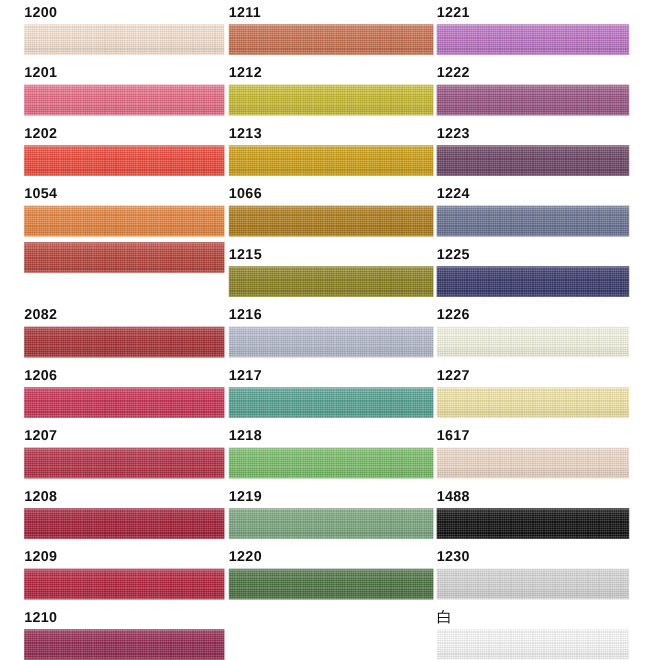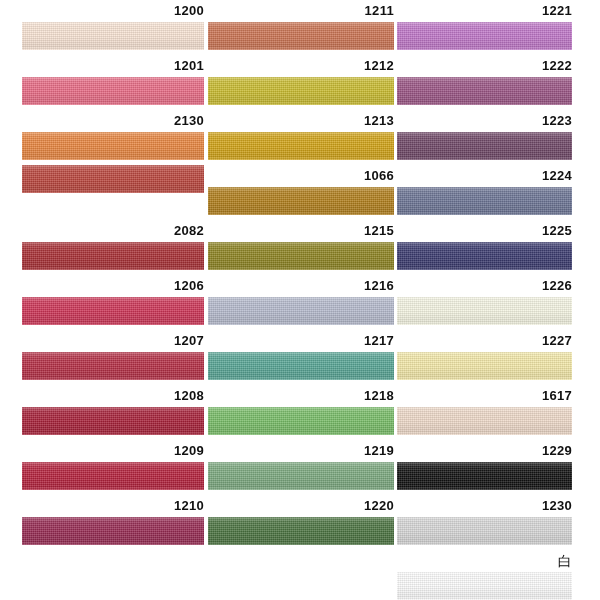--- a/index.html
+++ b/index.html
@@ -27,21 +27,21 @@
   .col-1 { left: 208px; width: 186px; }
   .col-2 { left: 397px; width: 175px; }
 
   .cell {
     position: relative;
     height: 55px;
   }
   .cell-label {
     height: 22px;
     line-height: 22px;
-    text-align: right;
+    text-align: left;
     font-size: 13px;
     font-weight: bold;
     color: #111111;
     letter-spacing: 0.3px;
   }
   .cell-label.kanji {
     font-family: "DejaVu Sans", sans-serif;
     font-size: 14px;
     font-weight: normal;
   }
@@ -100,21 +100,25 @@
   <div class="column col-0">
       <div class="cell">
         <div class="cell-label">1200</div>
         <div class="swatch" style="background-color: rgb(248, 227, 211);"></div>
       </div>
       <div class="cell">
         <div class="cell-label">1201</div>
         <div class="swatch" style="background-color: rgb(232, 106, 132);"></div>
       </div>
       <div class="cell">
-        <div class="cell-label">2130</div>
+        <div class="cell-label">1202</div>
+        <div class="swatch" style="background-color: rgb(240, 74, 60);"></div>
+      </div>
+      <div class="cell">
+        <div class="cell-label">1054</div>
         <div class="swatch" style="background-color: rgb(232, 133, 63);"></div>
       </div>
       <div class="cell">
         <div class="swatch" style="background-color: rgb(185, 69, 60);"></div>
       </div>
       <div class="cell">
         <div class="cell-label">2082</div>
         <div class="swatch" style="background-color: rgb(168, 47, 52);"></div>
       </div>
       <div class="cell">
@@ -211,21 +215,21 @@
       </div>
       <div class="cell">
         <div class="cell-label">1227</div>
         <div class="swatch" style="background-color: rgb(243, 232, 168);"></div>
       </div>
       <div class="cell">
         <div class="cell-label">1617</div>
         <div class="swatch" style="background-color: rgb(238, 217, 200);"></div>
       </div>
       <div class="cell">
-        <div class="cell-label">1229</div>
+        <div class="cell-label">1488</div>
         <div class="swatch" style="background-color: rgb(17, 17, 17);"></div>
       </div>
       <div class="cell">
         <div class="cell-label">1230</div>
         <div class="swatch" style="background-color: rgb(214, 214, 214);"></div>
       </div>
       <div class="cell">
         <div class="cell-label kanji">白</div>
         <div class="swatch" style="background-color: rgb(252, 252, 252);"></div>
       </div>

